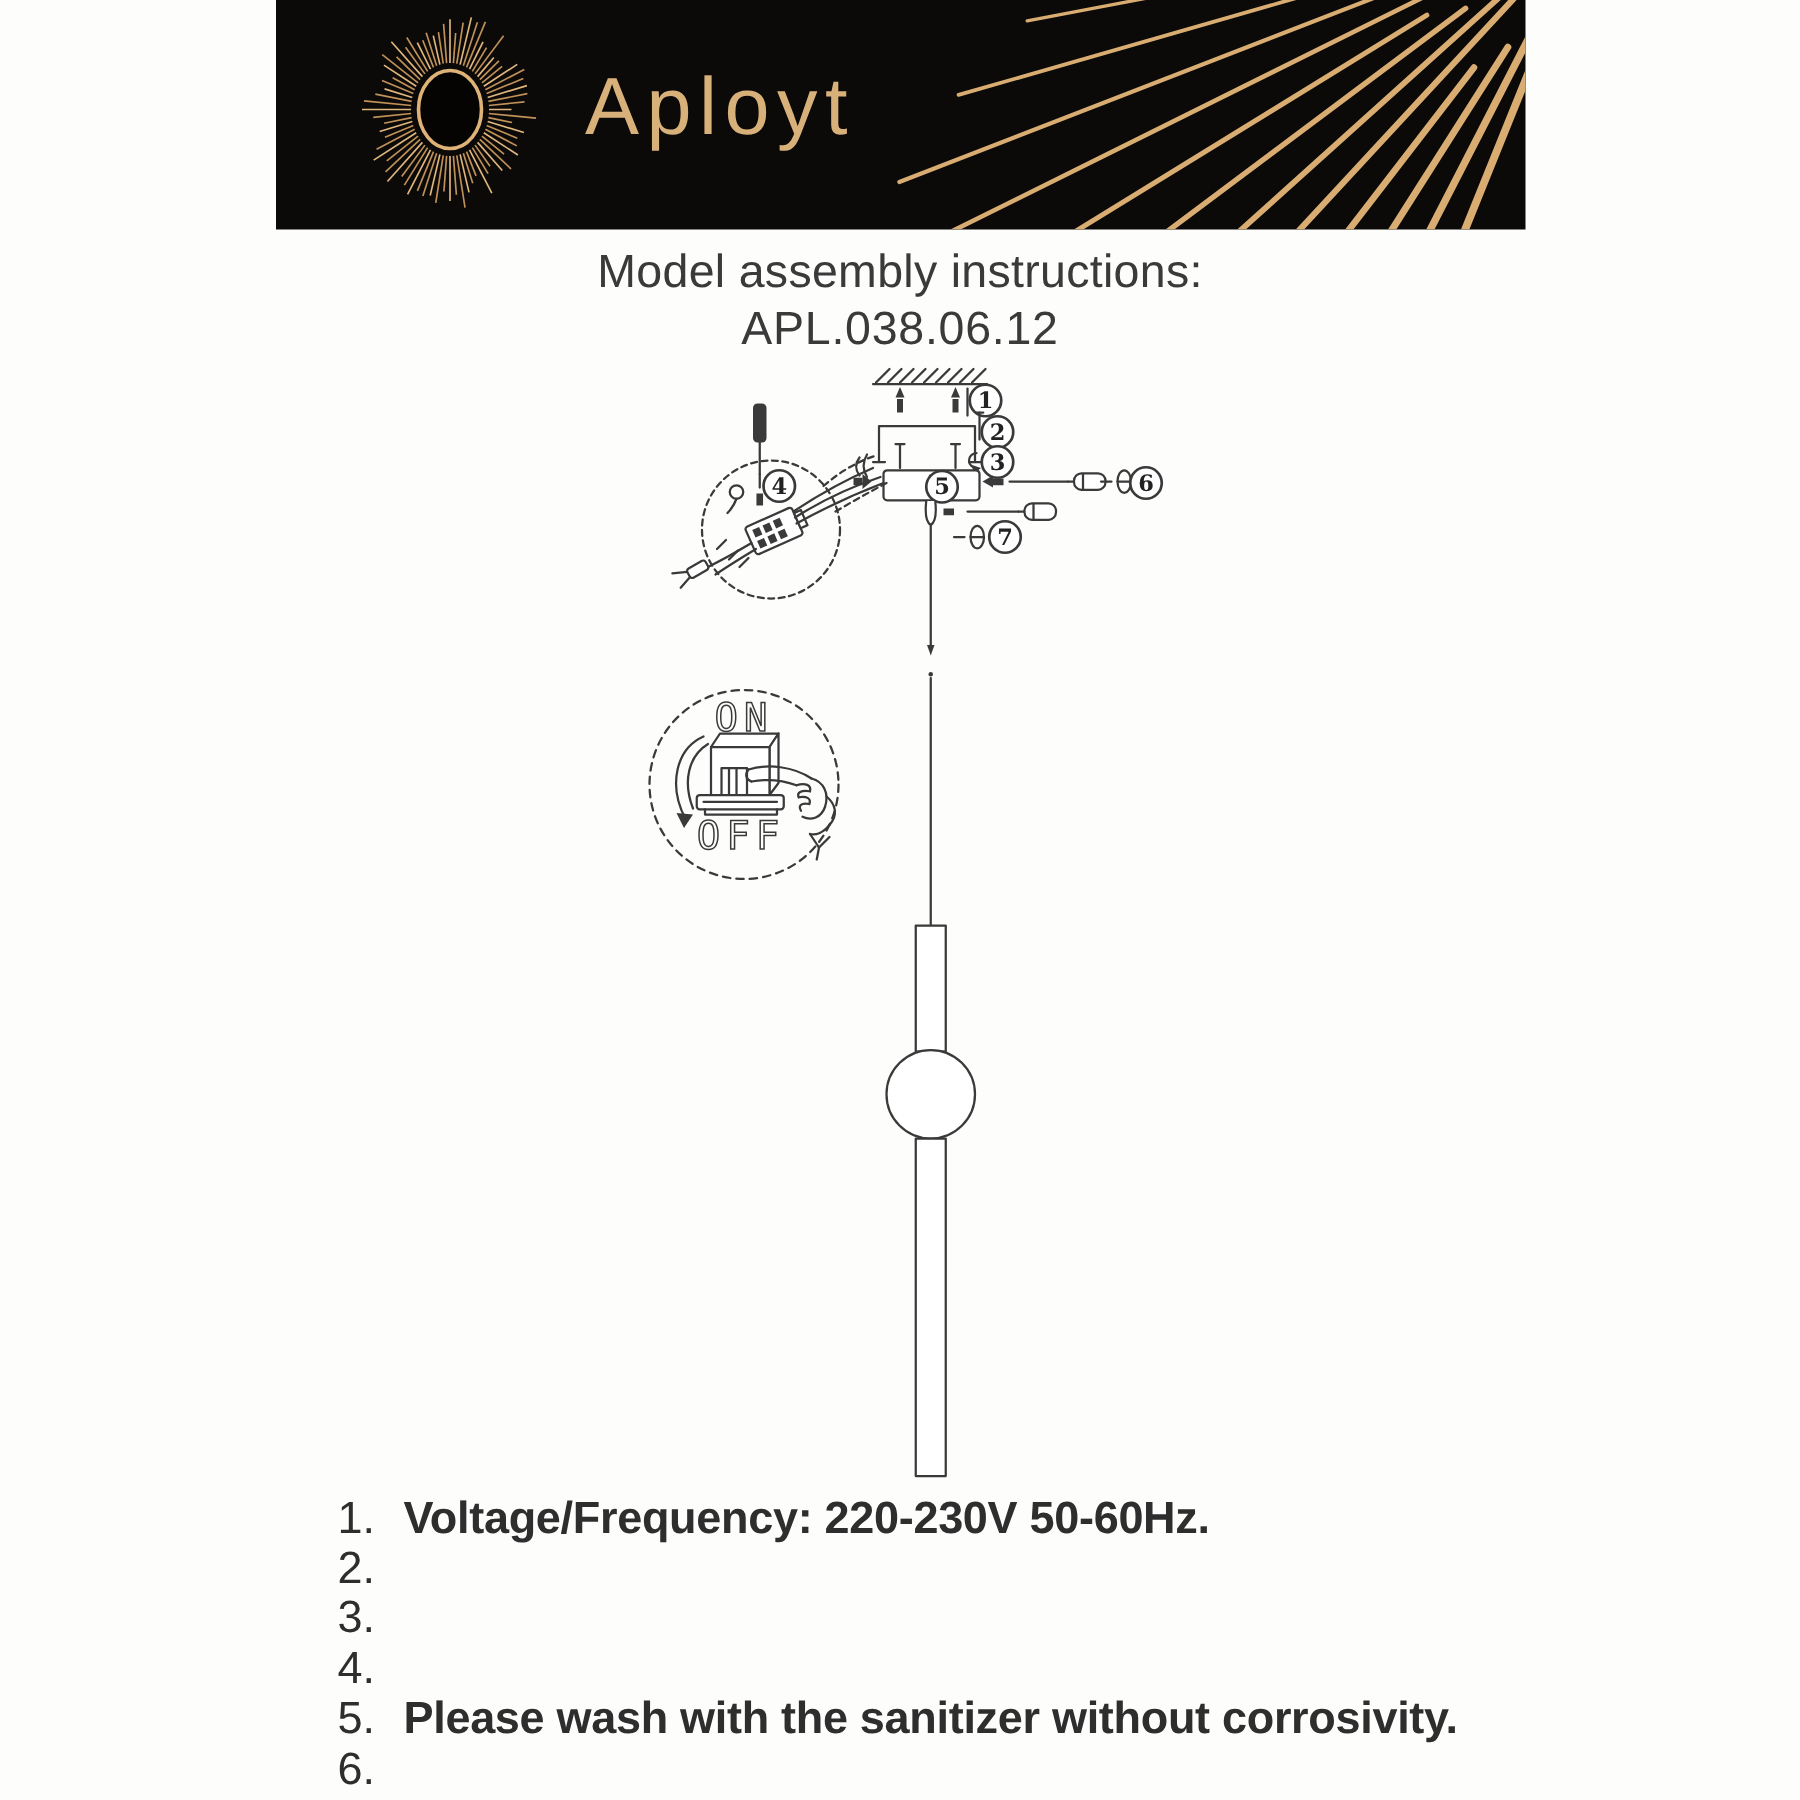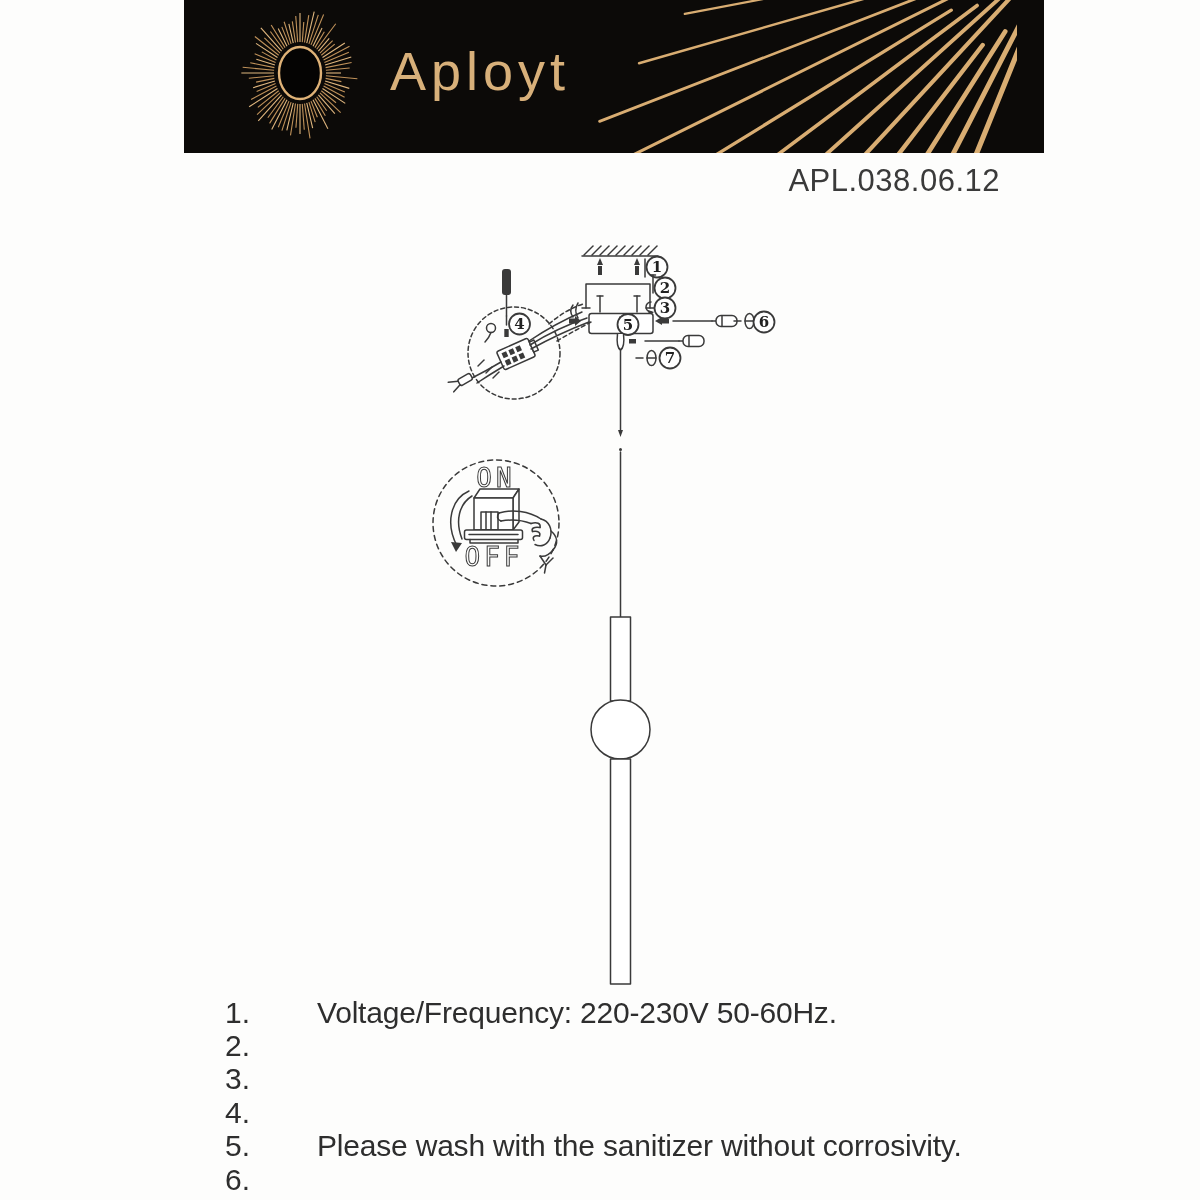--- a/index.html
+++ b/index.html
@@ -6,37 +6,37 @@
   .page {
     position:relative; width:1200px; height:1200px;
     background:#fdfdfc; overflow:hidden;
     font-family:"Liberation Sans", sans-serif;
     -webkit-font-smoothing:antialiased;
   }
 
   
   .banner {
     position:absolute; left:184px; top:0; width:833px; height:153px;
-    background:#0c0a08; overflow:hidden;padding-left:27px;
+    background:#0c0a08; overflow:hidden;
   }
   .banner svg { position:absolute; left:0; top:0; }
   .brand {
     position:absolute; left:206px; top:44px;
     font-family:"Liberation Sans", sans-serif;
     font-weight:400; font-size:54px; line-height:1;
     letter-spacing:5px; color:#d8b07a;
   }
 
   
   .title-block {
     position:absolute; left:200px; top:162px; width:800px;
     text-align:center; color:#3a3a3a;
   }
   .title-line  { font-size:31px; font-weight:500; letter-spacing:0.2px; line-height:38px; }
-  .model-line  { font-size:31px; font-weight:500; letter-spacing:0.5px; line-height:38px;text-align:right; }
+  .model-line  { font-size:31px; font-weight:500; letter-spacing:0.5px; line-height:38px; }
 
   
   #diagram { position:absolute; left:425px; top:225px; }
   #diagram line, #diagram path, #diagram rect,
   #diagram circle, #diagram ellipse, #diagram polyline {
     stroke:#3a3a3a; fill:none; stroke-width:1.5; stroke-linecap:round; stroke-linejoin:round;
   }
   #diagram .fill    { fill:#3a3a3a; stroke:none; }
   #diagram .white   { fill:#ffffff; }
   #diagram .dashed  { stroke-dasharray:4 3; }
@@ -51,21 +51,21 @@
     font:26px "DejaVu Sans Mono", monospace;
   }
 
   
   .instructions {
     position:absolute; left:225px; top:996px; width:900px;
     color:#2e2e2e;
   }
   .ins-row  { display:flex; height:33.4px; align-items:center; }
   .ins-num  { width:44px; font-size:30px; font-weight:500; }
-  .ins-text { font-size:30px; font-weight:400; letter-spacing:-0.2px;margin-left:48px; }
+  .ins-text { font-size:30px; font-weight:700; letter-spacing:-0.2px; }
 </style>
 </head>
 <body>
 
 <div class="page">
 
   <div class="banner">
     <svg width="833" height="153" viewBox="0 0 833 153">
       <g id="logo-rays">
           <line x1="142" y1="73" x2="157" y2="73" stroke="#e0b77f" stroke-width="1.1"></line>
@@ -155,20 +155,21 @@
           <line x1="801.549448300328" y1="-28.34678525326845" x2="415.56739459710593" y2="121.36578676071767" stroke="#d9ad72" stroke-width="2.77" stroke-linecap="round"></line>
           <line x1="776.1062602305383" y1="-28.782440283398035" x2="455.0448537871398" y2="63.28043655947985" stroke="#d9ad72" stroke-width="2.50" stroke-linecap="round"></line>
           <line x1="750.3026574052705" y1="-33.64042910385581" x2="500.80169572018355" y2="13.954424800918233" stroke="#d9ad72" stroke-width="2.23" stroke-linecap="round"></line>
           <line x1="820.2768108010538" y1="-52.34019181396934" x2="551.5654128059593" y2="-25.992808878999035" stroke="#d9ad72" stroke-width="1.96" stroke-linecap="round"></line>
         </g>
     </svg>
     <div class="brand">Aployt</div>
   </div>
 
   <div class="title-block">
+    <div class="title-line">Model assembly instructions:</div>
     <div class="model-line">APL.038.06.12</div>
   </div>
 
   <svg id="diagram" width="390" height="790" viewBox="425 225 390 790">
 
     <g>
       <line x1="582" y1="256" x2="658" y2="256" stroke-width="2"></line>
       <line x1="584" y1="255" x2="593" y2="246"></line>
         <line x1="592" y1="255" x2="601" y2="246"></line>
       <line x1="600" y1="255" x2="609" y2="246"></line>

